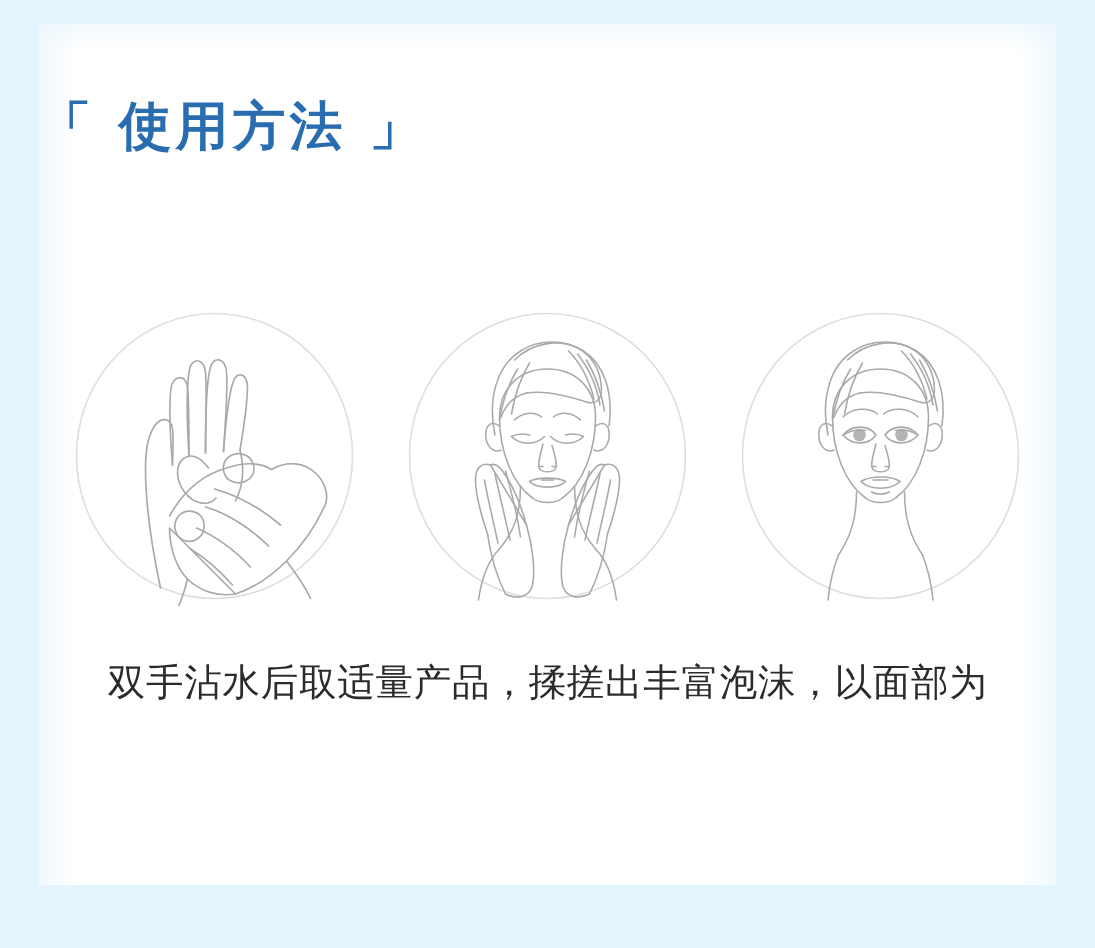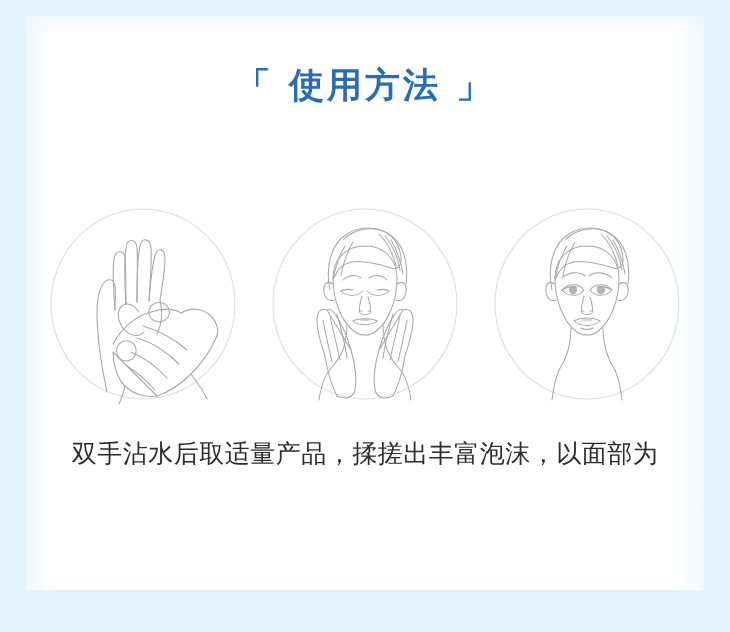--- a/index.html
+++ b/index.html
@@ -44,21 +44,20 @@
       linear-gradient(to bottom, rgba(228,244,252,0.45) 0px, rgba(255,255,255,0) 18px);
     pointer-events: none;
   }
 
   
   .title-wrap {
     position: absolute;
     left: 0;
     top: 52px;
     width: 678px;
-    text-align: center;
   }
   .title {
     display: inline-block;
     font-family: "DejaVu Sans", "Liberation Sans", sans-serif;
     font-size: 35px;
     font-weight: 700;
     letter-spacing: 3px;
     color: #2a6cb0;
     line-height: 1;
     white-space: nowrap;
@@ -87,21 +86,21 @@
     height: 200px;
   }
 
   
   .caption {
     position: absolute;
     left: 0;
     top: 417px;
     width: 678px;
     text-align: center;
-    font-family: Liberation Mono, monospace;
+    font-family: Liberation Sans, sans-serif;
     font-size: 25px;
     line-height: 45px;
     color: #2b2b2b;
     letter-spacing: 0.5px;
   }
   .caption .line {
     display: block;
     white-space: nowrap;
   }
 </style>

